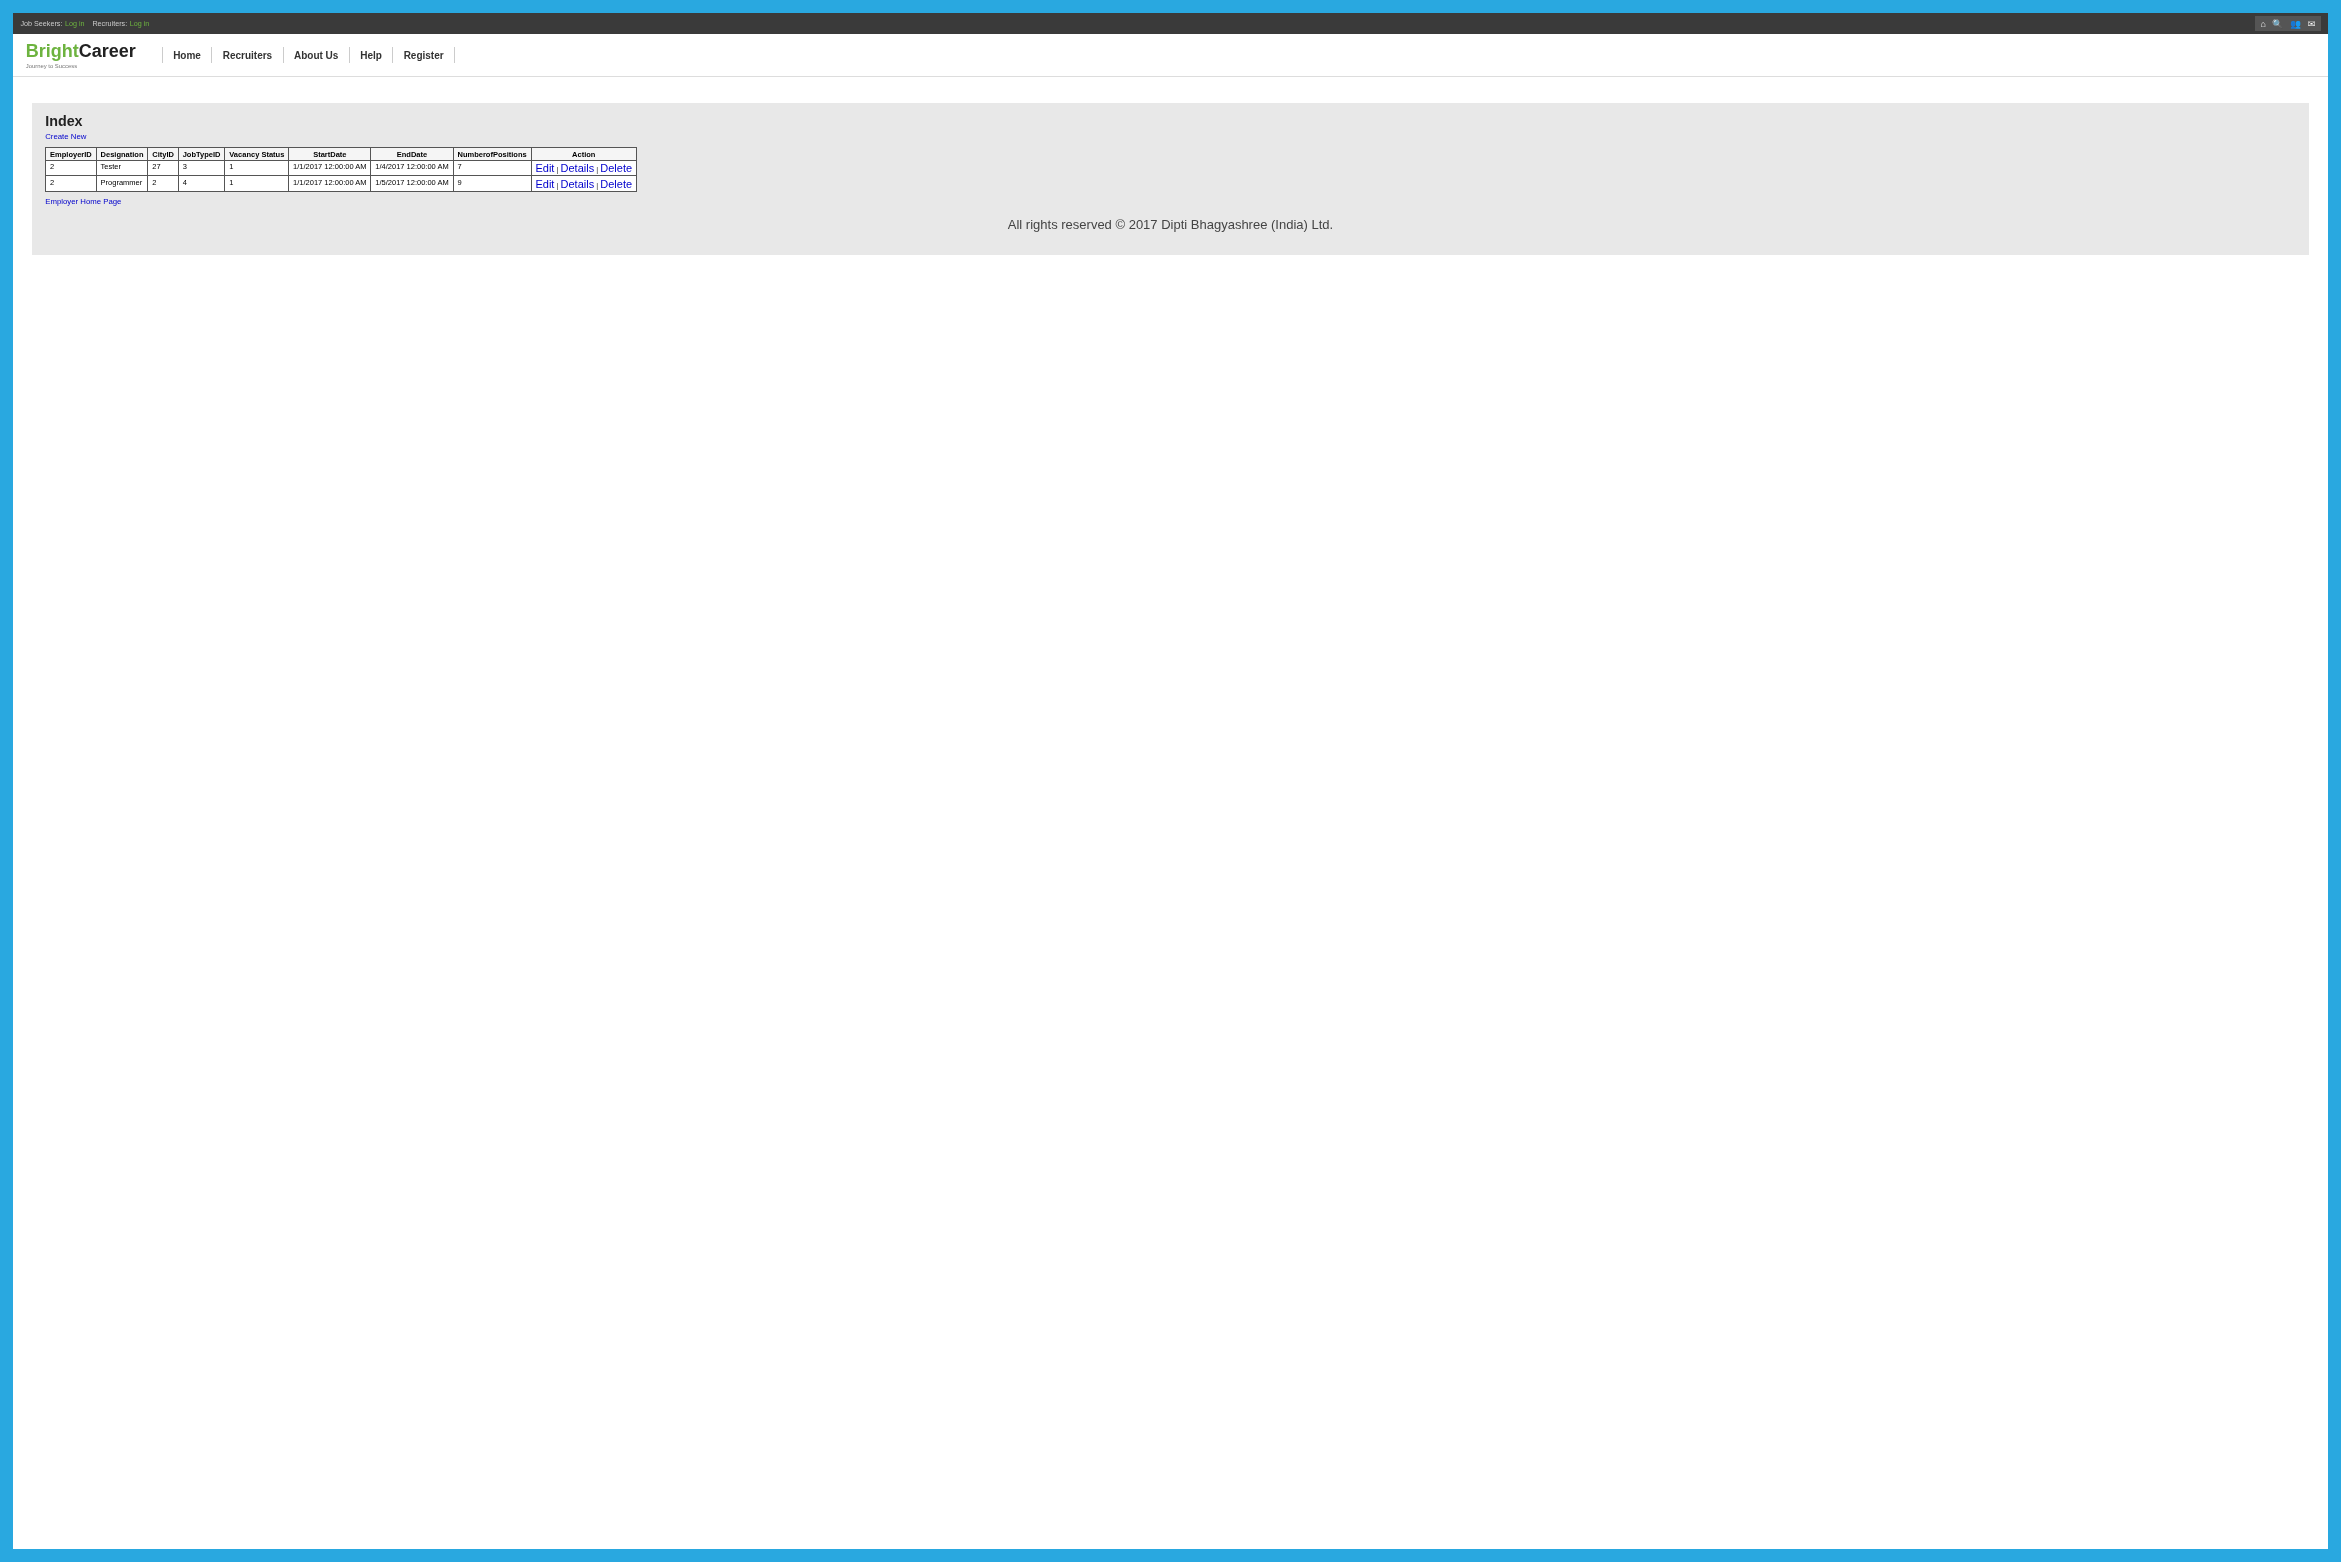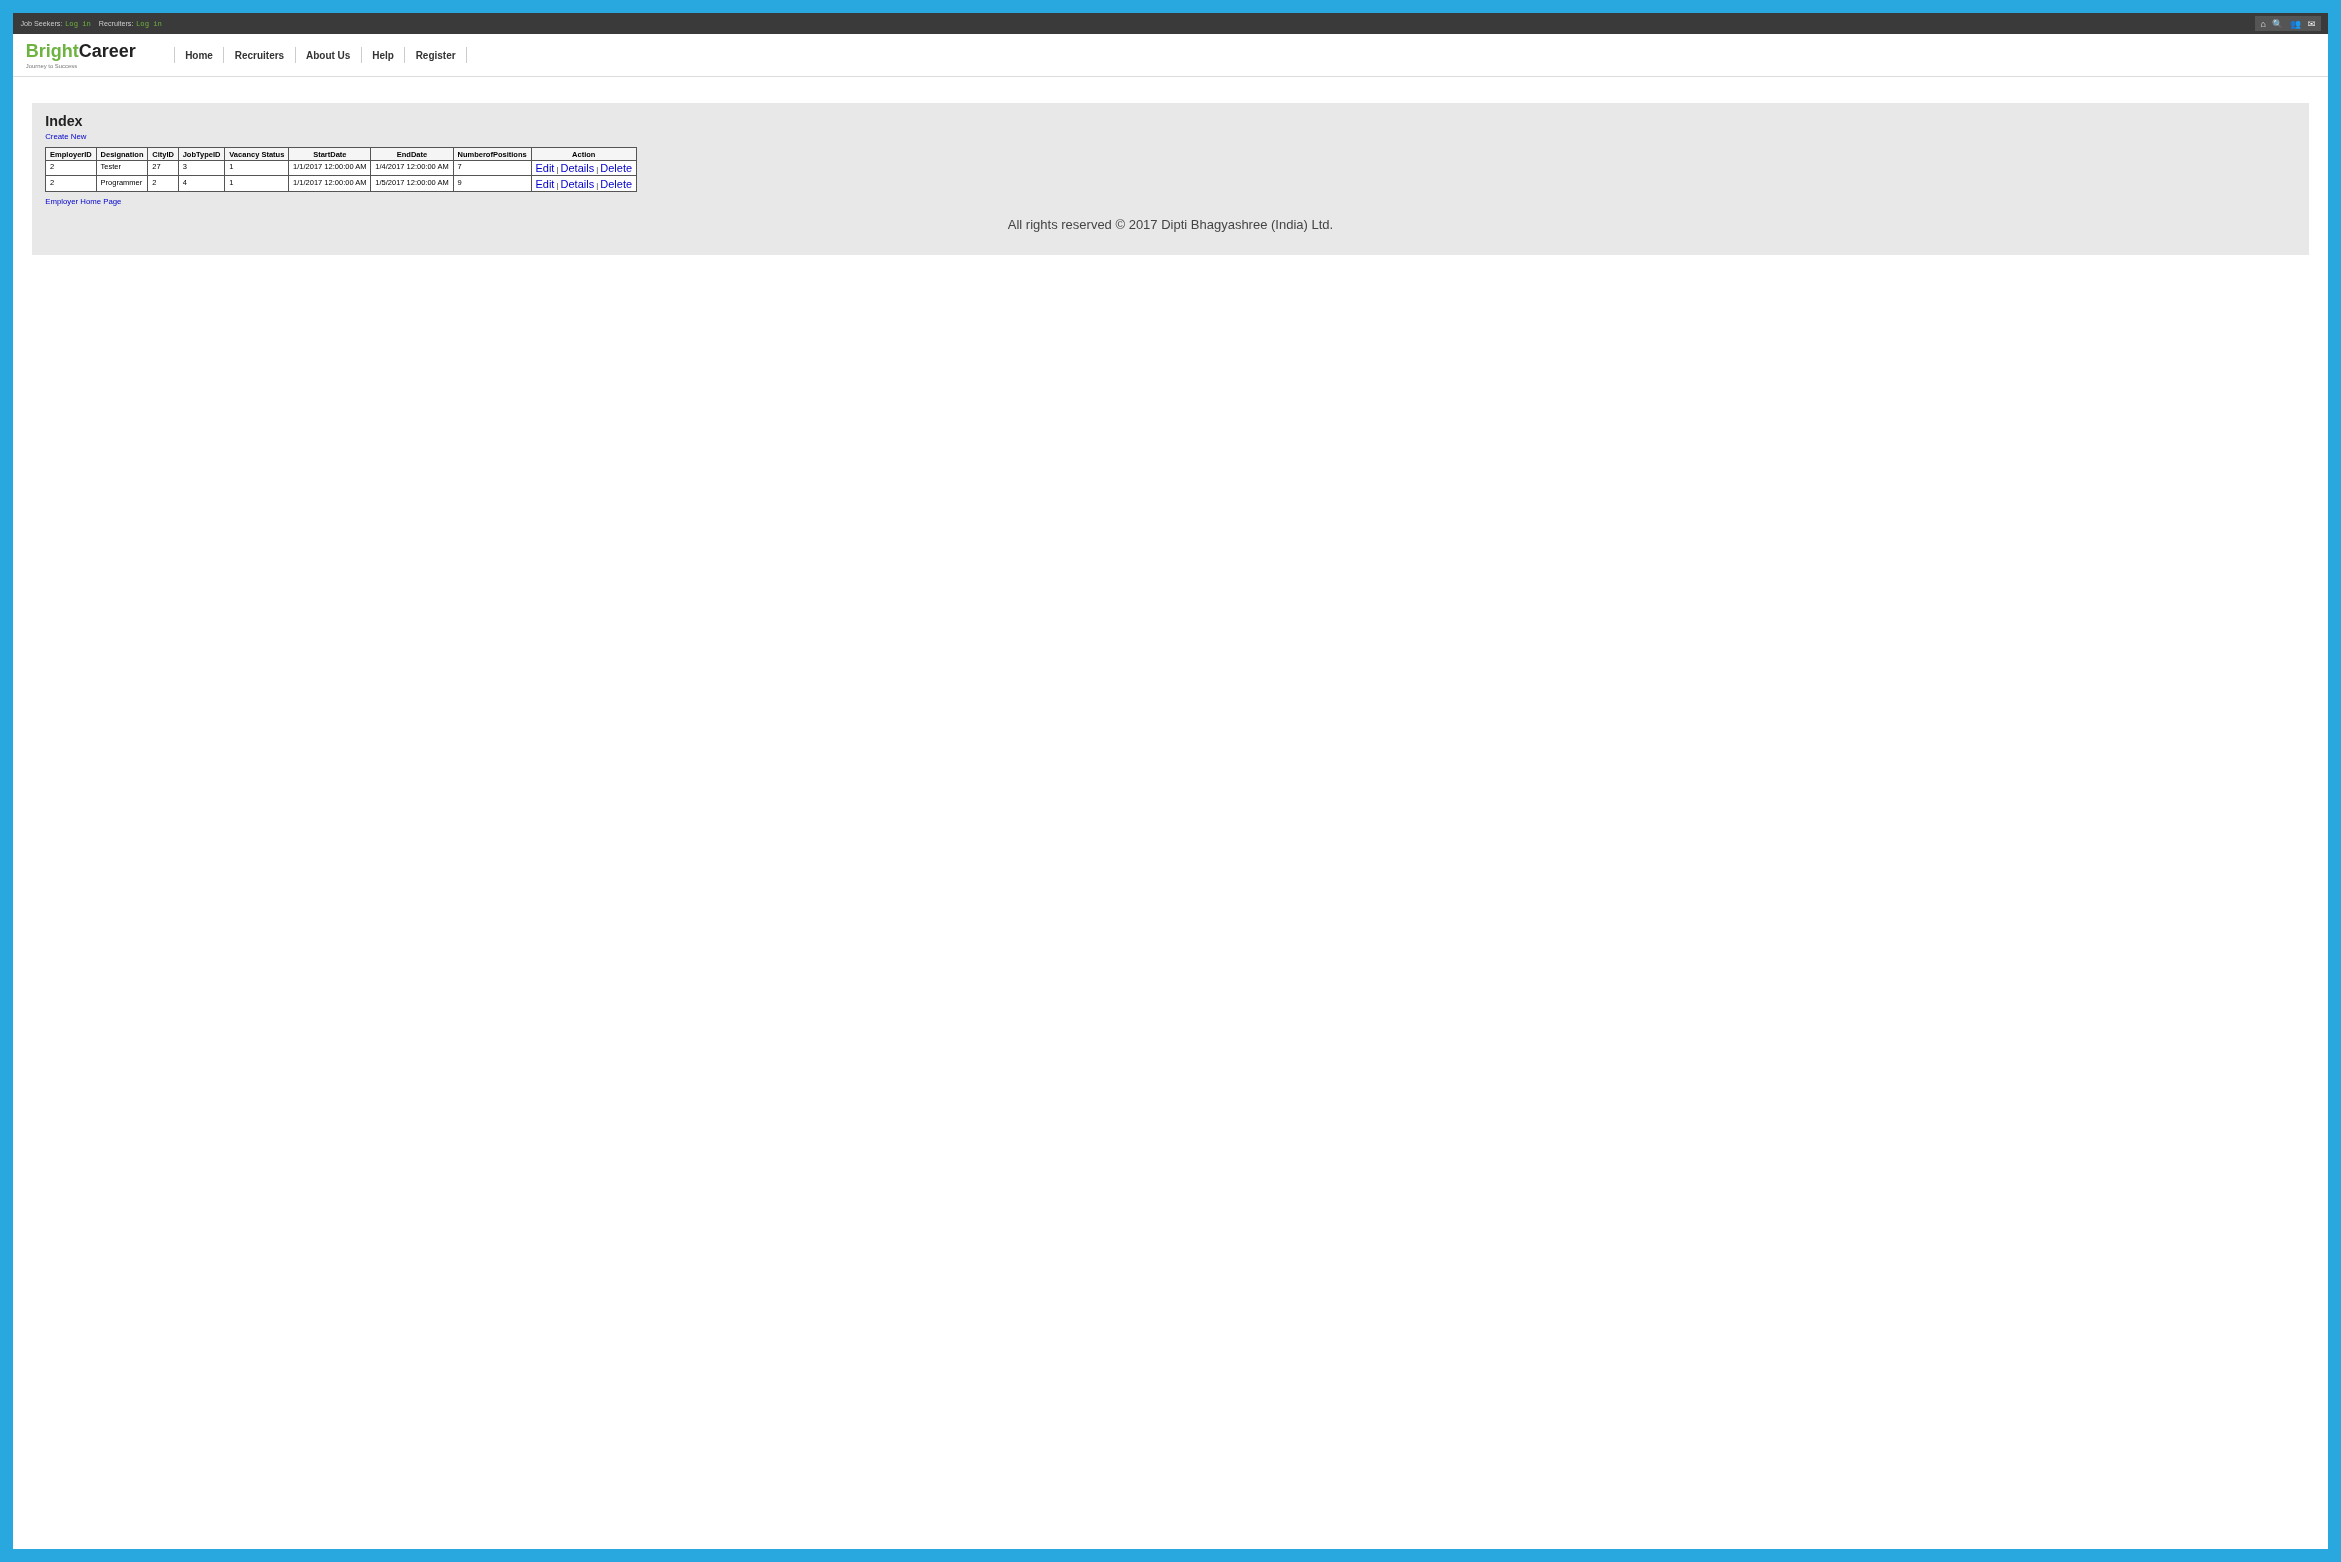--- a/index.html
+++ b/index.html
@@ -18,41 +18,41 @@
     
     .top-bar {
       background: #3a3a3a;
       color: #ccc;
       font-size: 7.2px;
       padding: 3.3px 7.8px;
       display: flex;
       justify-content: space-between;
     }
     .top-bar-left { display: flex; align-items: center; gap: 2.6px; }
-    .top-bar a { color: #6db33f; text-decoration: none; font-family: Liberation Mono, monospace; }
+    .top-bar a { color: #6db33f; text-decoration: none; }
     .top-bar-icons {
       background: #555;
       padding: 2.6px 5.2px;
       display: flex;
       gap: 6.5px;
       align-items: center;
     }
     .top-bar-icons span {
       color: white;
       font-size: 9px;
       cursor: pointer;
     }
     
     .header {
       background: white;
       border-bottom: 0.7px solid #ddd;
       padding: 6.5px 13px;
       display: flex;
       align-items: center;
-      gap: 38px;
+      gap: 26px;
     }
     .logo {
       font-size: 18px;
       font-weight: bold;
       display: flex;
       align-items: baseline;
     }
     .logo-bright { color: #6db33f; }
     .logo-career { color: #222; }
     .logo-wrapper {

